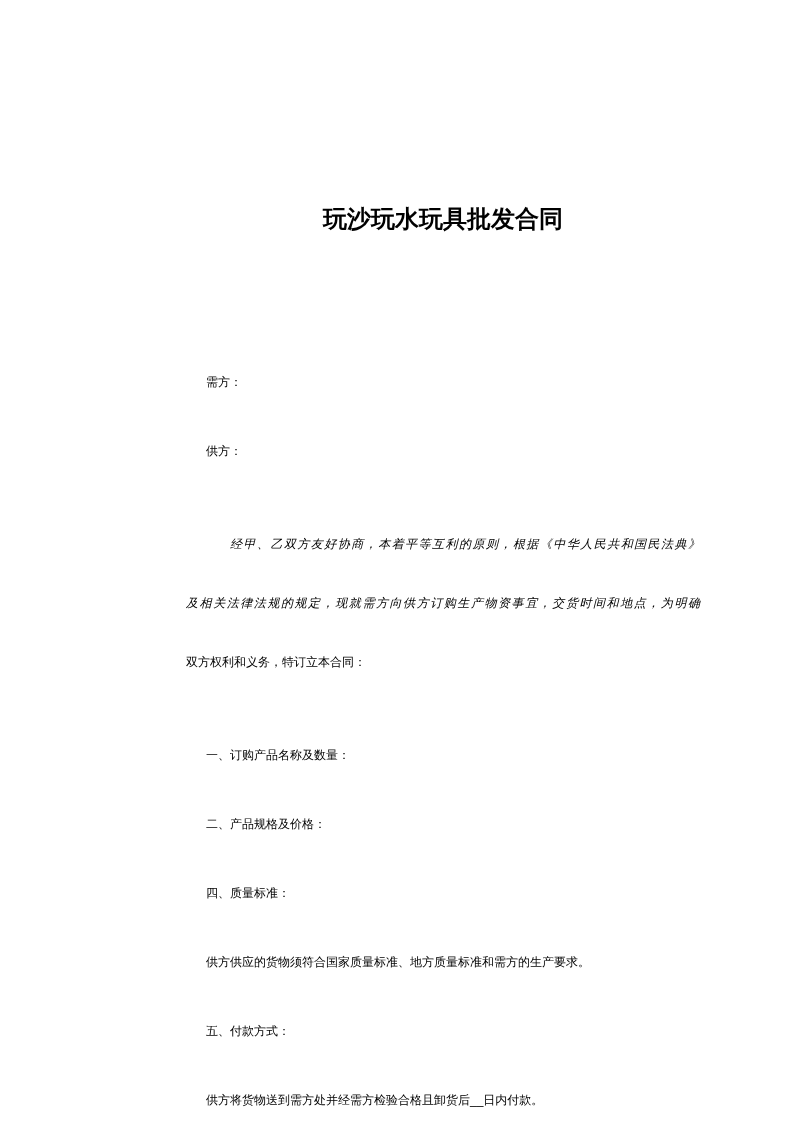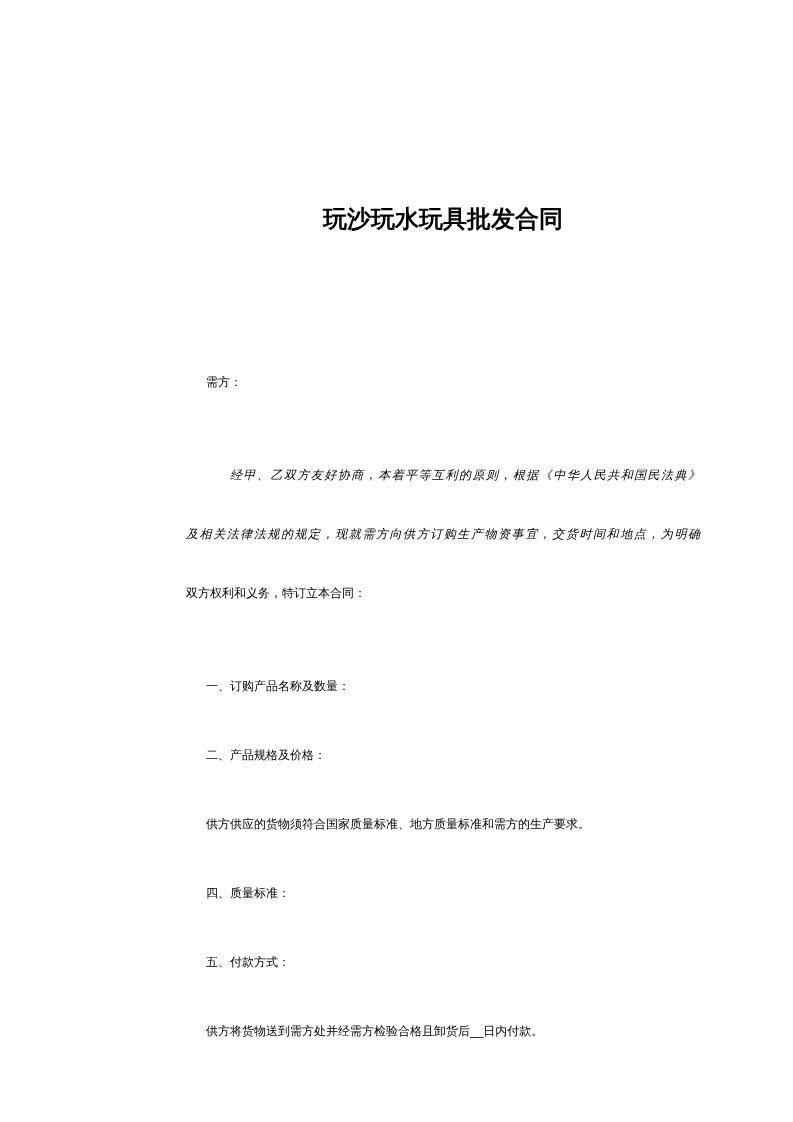--- a/index.html
+++ b/index.html
@@ -54,35 +54,36 @@
 </style>
 </head>
 <body>
 
 <div class="page">
 
   <h1 class="doc-title">玩沙玩水玩具批发合同</h1>
 
   <p class="para indent">需方：</p>
 
+  <p class="para indent">供方：</p>
 
   <div class="para">
     <div class="line first jline">经甲、乙双方友好协商，本着平等互利的原则，根据《中华人民共和国民法典》</div>
     <div class="line jline">及相关法律法规的规定，现就需方向供方订购生产物资事宜，交货时间和地点，为明确</div>
     <div class="line">双方权利和义务，特订立本合同：</div>
   </div>
 
   <p class="para indent">一、订购产品名称及数量：</p>
 
   <p class="para indent">二、产品规格及价格：</p>
 
 
+  <p class="para indent">四、质量标准：</p>
+
   <p class="para indent justify">供方供应的货物须符合国家质量标准、地方质量标准和需方的生产要求。</p>
-
-  <p class="para indent">四、质量标准：</p>
 
   <p class="para indent">五、付款方式：</p>
 
   <p class="para indent justify">供方将货物送到需方处并经需方检验合格且卸货后__日内付款。</p>
 
 
 
   <div class="footer">1</div>
 
 </div>

